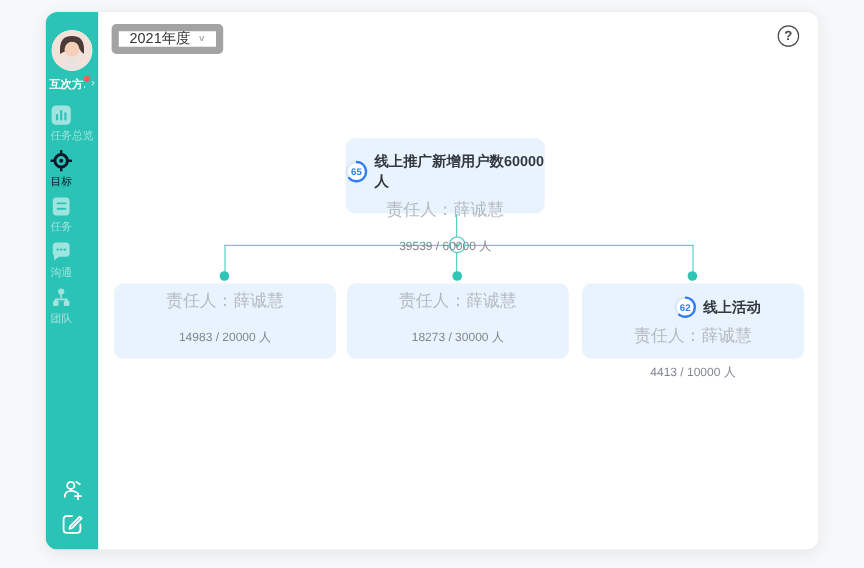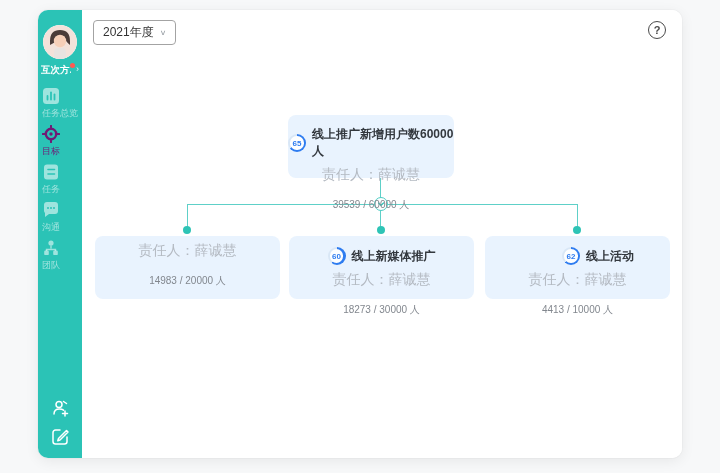--- a/index.html
+++ b/index.html
@@ -15,29 +15,29 @@
     display:flex; flex-direction:column; align-items:center; }
   .avatar { margin-top:15px; width:34px; height:34px; border-radius:50%; background:#fff;
     display:flex; align-items:center; justify-content:center; overflow:hidden; flex:none; }
   .ws-row { margin-top:5px; display:flex; align-items:flex-start; color:#fff; }
   .ws-name { font-size:9.5px; font-weight:bold; max-width:30px; white-space:nowrap; overflow:hidden; }
   .ws-dot { width:5px; height:5px; border-radius:50%; background:#ff5a52; margin:-1px 0 0 -1px; }
   .ws-chev { font-size:9px; color:rgba(255,255,255,.85); margin-left:1px; line-height:10px; }
   .nav { margin-top:10px; display:flex; flex-direction:column; gap:5px; }
   .nav-item { display:flex; flex-direction:column; align-items:flex-start; gap:2px;
     color:rgba(255,255,255,.55); cursor:pointer; }
-  .nav-item.active { color:#701a75; }
+  .nav-item.active { color:#0f172a; }
   .nav-label { font-size:9px; letter-spacing:0; }
   .side-bottom { position:absolute; left:0; right:0; bottom:12px;
     display:flex; flex-direction:column; align-items:center; gap:9px; color:rgba(255,255,255,.9); }
 
   
   .content { position:absolute; left:44px; top:0; right:0; bottom:0; background:#fff; }
   .year-btn { position:absolute; left:11px; top:10px; height:25px; padding:0 9px;
-    background:#fff; border:1px solid #a3a3a3; border-radius:4px;
+    background:#fff; border:6px solid #a3a3a3; border-radius:4px;
     display:flex; align-items:center; gap:6px; font-size:12px; color:#333; cursor:pointer; }
   .year-chev { font-size:9px; color:#9aa0a6; transform:scaleY(.8); }
   .help { position:absolute; right:16px; top:11px; width:18px; height:18px; border-radius:50%;
     border:1.6px solid #4a4a4a; color:#4a4a4a; font-size:11px; font-weight:bold;
     display:flex; align-items:center; justify-content:center; cursor:pointer; }
 
   
   .card { position:absolute; background:#e9f3fe; border-radius:8px; width:185px; height:63px;
     display:flex; flex-direction:column; align-items:center; cursor:pointer; }
   .card-root { left:206px; top:105px; width:166px; }
@@ -198,26 +198,20 @@
       <div class="card-owner">责任人：薛诚慧</div>
       <div class="card-stats">39539 / 60000 人</div>
     </div>
 
     <div class="card card-c0">
       <div class="card-owner">责任人：薛诚慧</div>
       <div class="card-stats">14983 / 20000 人</div>
     </div>
 
     <div class="card card-c1">
-      <div class="card-row1">
-        <span class="badge" style="background: conic-gradient(rgb(46, 124, 240) 0deg, rgb(46, 124, 240) 60%, rgb(217, 231, 246) 60%, rgb(217, 231, 246) 100%);">
-          <span class="badge-in">60</span>
-        </span>
-        <span class="card-title">线上新媒体推广</span>
-      </div>
       <div class="card-owner">责任人：薛诚慧</div>
       <div class="card-stats">18273 / 30000 人</div>
     </div>
 
     <div class="card card-c2">
       <div class="card-row1">
         <span class="badge" style="background: conic-gradient(rgb(46, 124, 240) 0deg, rgb(46, 124, 240) 62%, rgb(217, 231, 246) 62%, rgb(217, 231, 246) 100%); margin-left: 41px;">
           <span class="badge-in">62</span>
         </span>
         <span class="card-title">线上活动</span>

